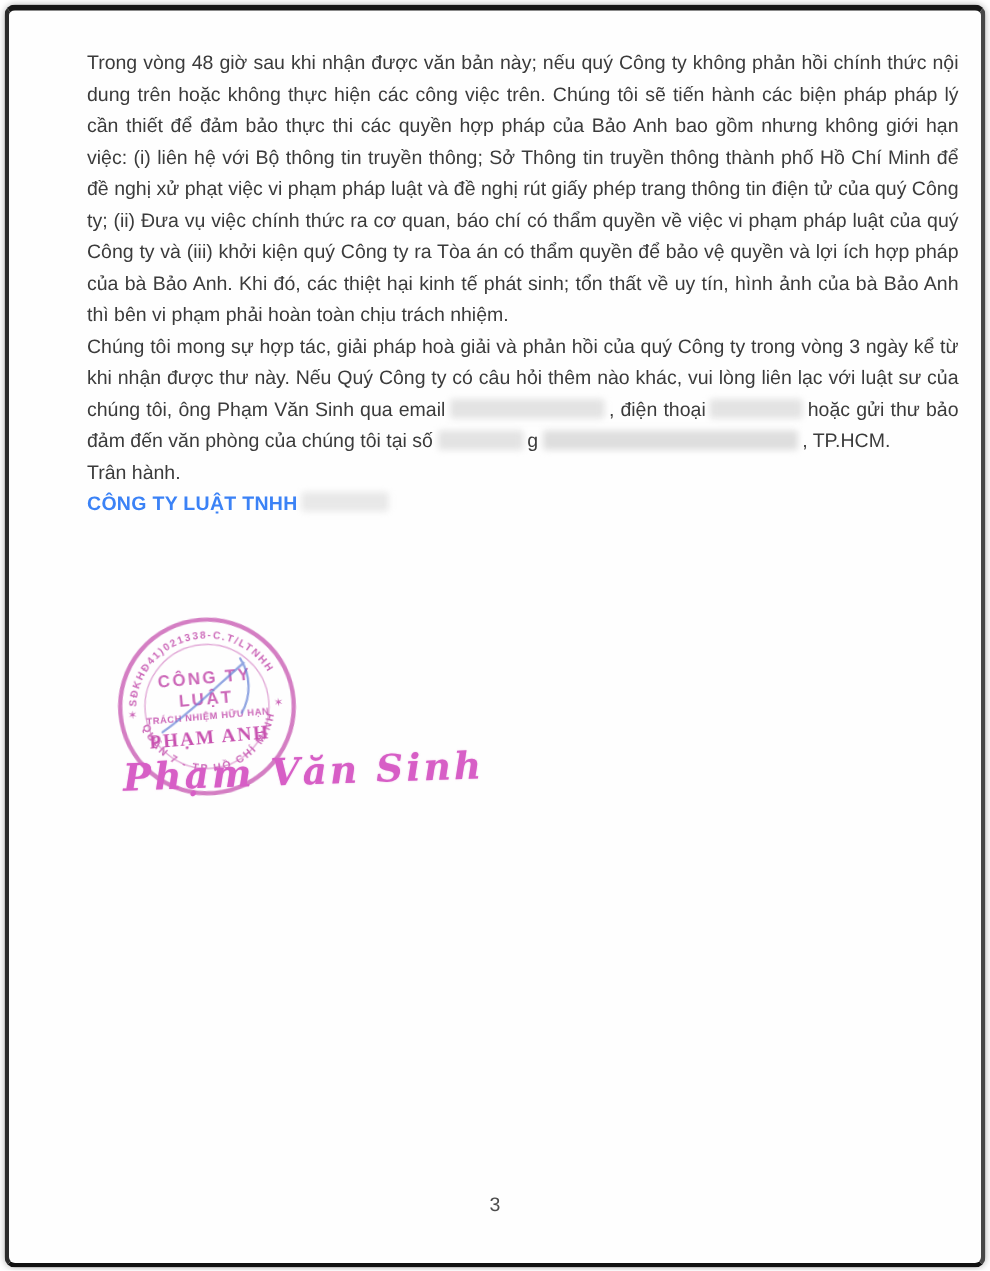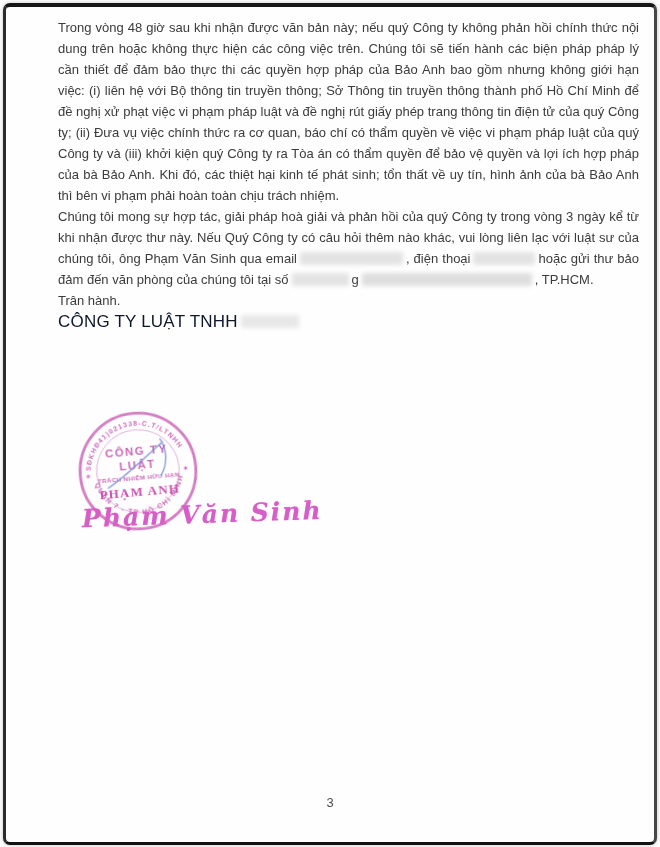--- a/index.html
+++ b/index.html
@@ -11,30 +11,30 @@
   .page{
     position:relative;width:648px;height:835px;margin:3px;
     background:#fefefe;border-radius:7px;overflow:hidden;
     border-top:4px solid #161616;
     border-left:3px solid #2b2b2b;
     border-right:3px solid #474747;
     border-bottom:3px solid #111111;
     box-shadow:0 0 4px rgba(0,0,0,.25);
   }
   .content{
-    position:absolute;left:52px;top:10px;width:581px;
+    position:absolute;left:52px;top:24px;width:581px;
     color:#3b3b3b;font-size:13px;line-height:21px;text-align:justify;
   }
   .content p{margin:0;}
   .para1{margin-top:18px;}
   .para2{margin-top:21px;}
   .closing{margin-top:12px;text-align:left;}
   .company{
-    margin-top:6px;text-align:left;font-weight:normal;
-    font-size:17px;color:#0f172a;letter-spacing:.2px;
+    margin-top:6px;text-align:left;font-weight:bold;
+    font-size:13px;color:#3b82f6;letter-spacing:.2px;
   }
   .redact{
     display:inline-block;vertical-align:-2px;height:13px;border-radius:2px;
     background:#e3e3e3;filter:blur(2.2px);margin:0 3px;
   }
   .w-email{width:103px;}
   .w-phone{width:62px;}
   .w-addr1{width:57px;}
   .w-addr2{width:170px;background:#dedede;}
   .w-company{width:58px;background:#e8e8e8;vertical-align:-1px;}

